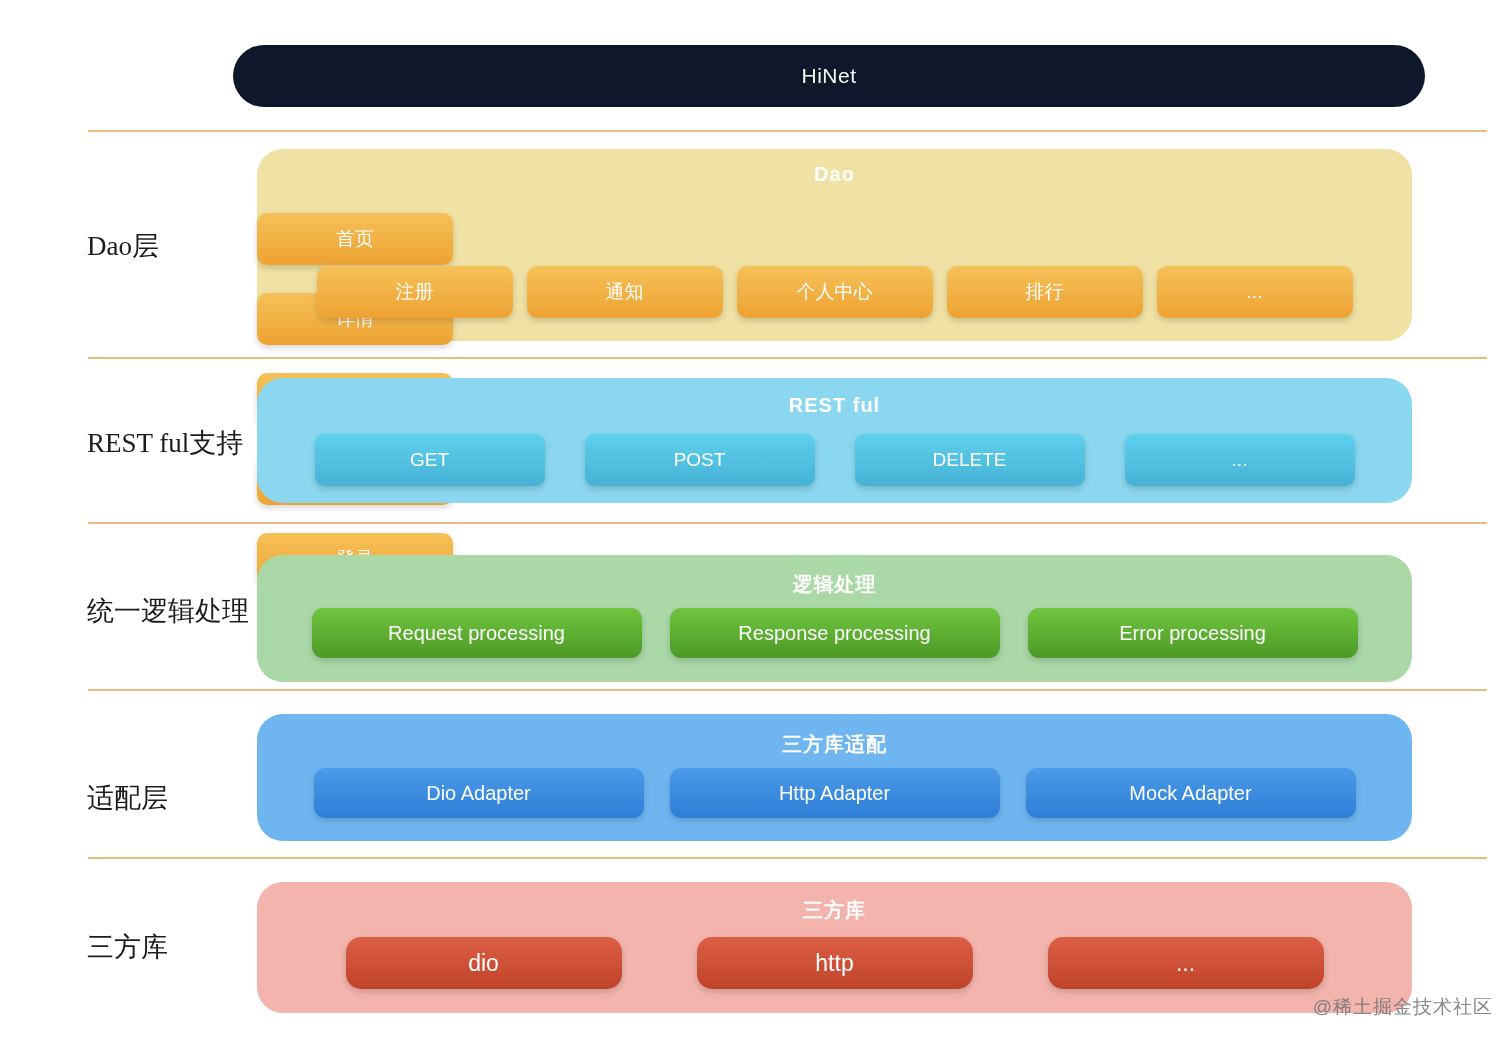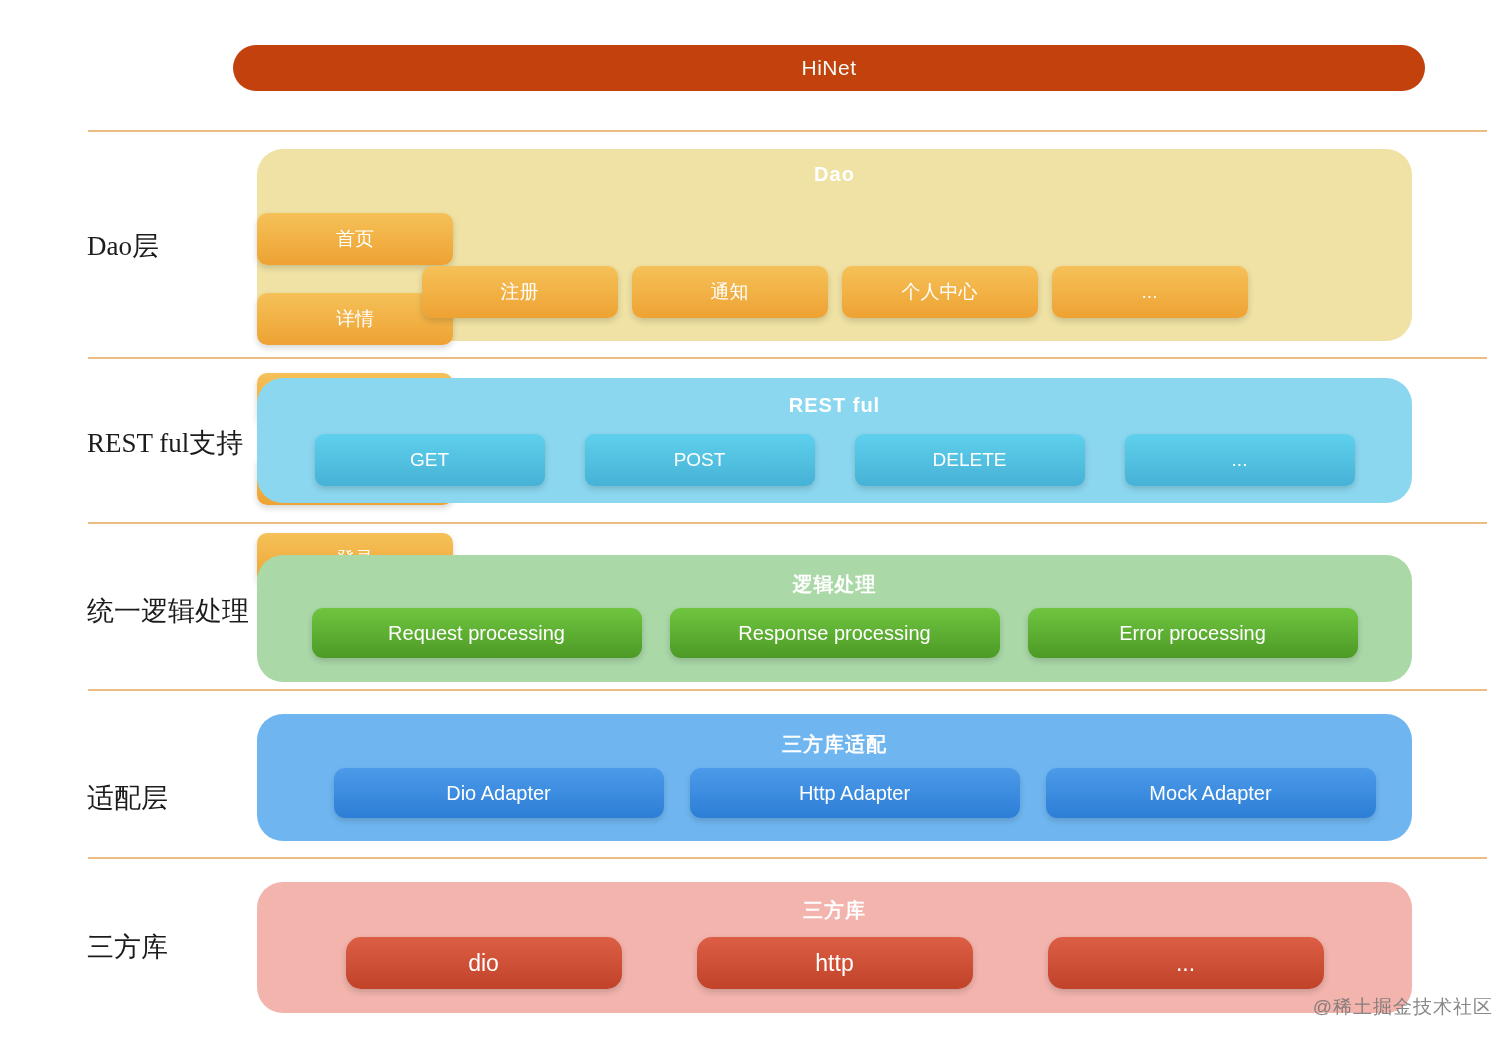--- a/index.html
+++ b/index.html
@@ -2,22 +2,22 @@
 <html><head>
 <meta charset="utf-8">
 <style>
   html,body{margin:0;padding:0;}
   body{
     width:1512px;height:1043px;position:relative;background:#ffffff;
     font-family:"Liberation Sans", sans-serif;overflow:hidden;
   }
   
   .hinet{
-    position:absolute;left:233px;top:45px;width:1192px;height:46px;
-    background:#c2410c;border-radius:31px;
+    position:absolute;left:233px;top:45px;width:1192px;height:62px;
+    background:#0f172a;border-radius:31px;
     display:flex;align-items:center;justify-content:center;
     color:#f3fbf5;font-size:21px;letter-spacing:.5px;
   }
   
   .divider{position:absolute;left:88px;width:1399px;height:2px;background:#edbc82;}
   .d1{top:130px}.d2{top:357px}.d3{top:522px}.d4{top:689px}.d5{top:857px}
   
   .side-label{
     position:absolute;left:87px;height:36px;line-height:36px;
     font-family:"Liberation Serif", serif;font-size:27px;color:#1c1c1c;white-space:nowrap;
@@ -45,21 +45,21 @@
   .row-dao1{top:64px;gap:28px;flex-direction:column;}
   .row-dao2{top:117px;gap:14px;text-align:right;}
   .btn-dao{width:196px;height:52px;border-radius:10px;font-size:19px;
     background:linear-gradient(180deg,#f5c158 0%,#eea233 100%);}
   .row-rest{top:56px;gap:40px;}
   .btn-rest{width:230px;height:52px;border-radius:9px;font-size:19px;
     background:linear-gradient(180deg,#5fd0ed 0%,#46b2d6 100%);}
   .row-logic{top:53px;gap:28px;}
   .btn-logic{width:330px;height:50px;border-radius:11px;font-size:20px;
     background:linear-gradient(180deg,#6fc53f 0%,#4c9a26 100%);}
-  .row-adapter{top:54px;gap:26px;padding-left:20px;}
+  .row-adapter{top:54px;gap:26px;}
   .btn-adapter{width:330px;height:50px;border-radius:11px;font-size:20px;
     background:linear-gradient(180deg,#4c9ae9 0%,#2c7ed6 100%);}
   .row-lib{top:55px;gap:75px;}
   .btn-lib{width:276px;height:52px;border-radius:15px;font-size:23px;
     background:linear-gradient(180deg,#dc5e44 0%,#c04229 100%);}
   
   .watermark{
     position:absolute;top:994px;right:19px;
     font-size:19px;letter-spacing:1px;color:rgba(115,115,115,.85);
   }
@@ -89,20 +89,21 @@
     <div class="btn btn-dao">首页</div>
     <div class="btn btn-dao">详情</div>
     <div class="btn btn-dao">点赞</div>
     <div class="btn btn-dao">收藏</div>
     <div class="btn btn-dao">登录</div>
   </div>
   <div class="row row-dao2">
     <div class="btn btn-dao">注册</div>
     <div class="btn btn-dao">通知</div>
     <div class="btn btn-dao">个人中心</div>
+    <div class="btn btn-dao">排行</div>
     <div class="btn btn-dao">...</div>
   </div>
 </div>
 
 <div class="layer layer-rest">
   <div class="layer-title t-rest">REST ful</div>
   <div class="row row-rest">
     <div class="btn btn-rest">GET</div>
     <div class="btn btn-rest">POST</div>
     <div class="btn btn-rest">DELETE</div>

